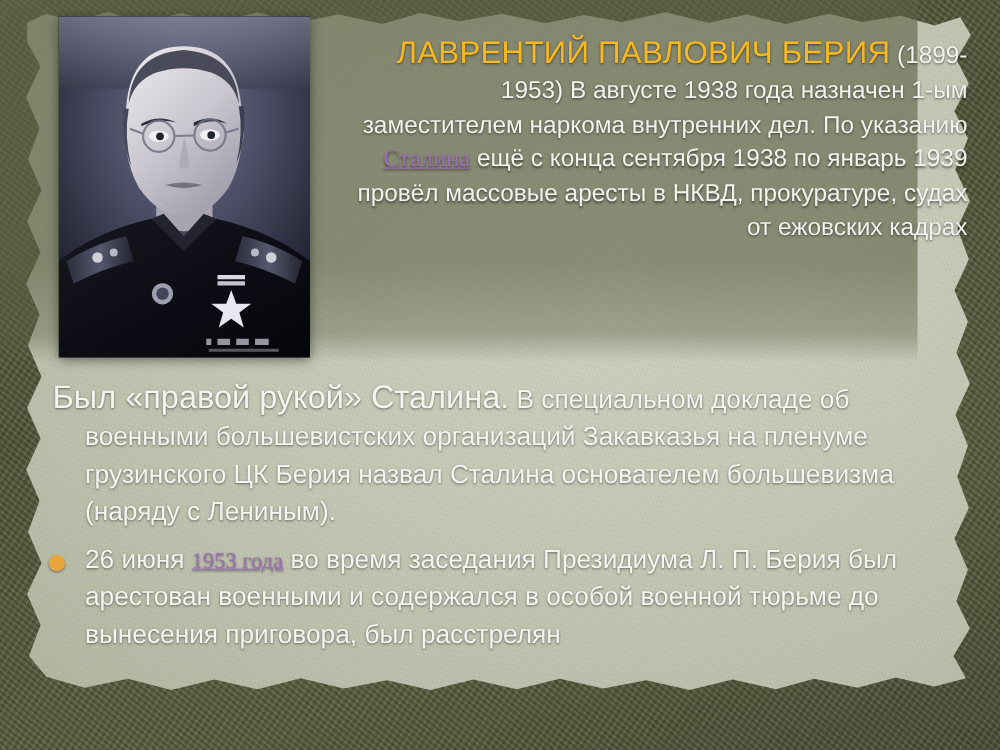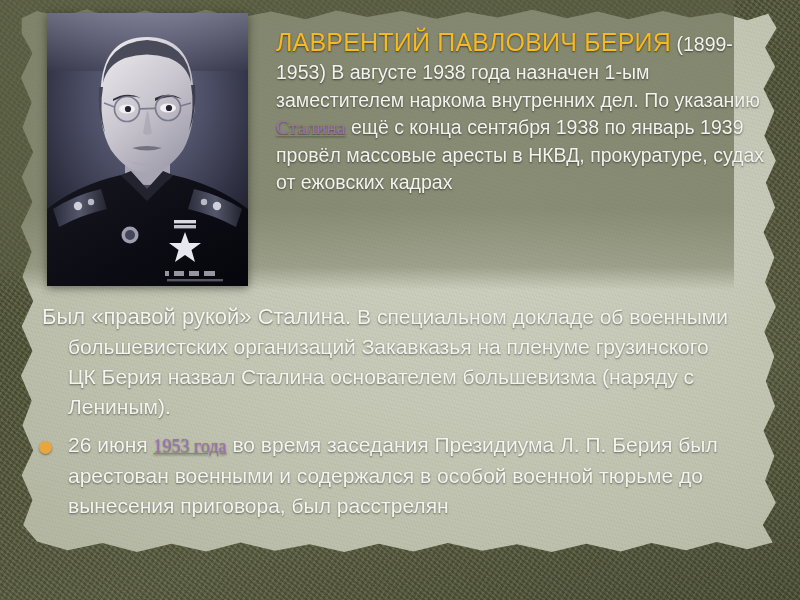--- a/index.html
+++ b/index.html
@@ -102,20 +102,21 @@
   .header-text {
     position: absolute;
     left: 276px;
     top: 26px;
     width: 498px;
     z-index: 4;
     color: #f2f3ee;
     font-size: 19.5px;
     line-height: 27.5px;
     text-shadow: 0 1px 2px rgba(0,0,0,.55);
+    text-align: right;
   }
   .hl-name {
     color: #f7b91f;
     font-size: 25px;
     line-height: 33px;
     font-weight: 400;
     letter-spacing: .2px;
   }
   .lnk {
     font-family: "Liberation Serif", serif;
@@ -134,21 +135,21 @@
     color: #f4f5f0;
     font-size: 21px;
     line-height: 30px;
     text-shadow: 0 1px 2px rgba(0,0,0,.5);
   }
   .para {
     margin: 0 0 4px 0;
     padding-left: 34px;
     text-indent: -26px;
   }
-  .para-lead { font-size: 22px; }
+  .para-lead { font-size: 26px; }
 
   .bullet-row {
     position: relative;
     margin-top: 8px;
     padding-left: 34px;
   }
   .bullet-dot {
     position: absolute;
     left: 5px;
     top: 11px;

